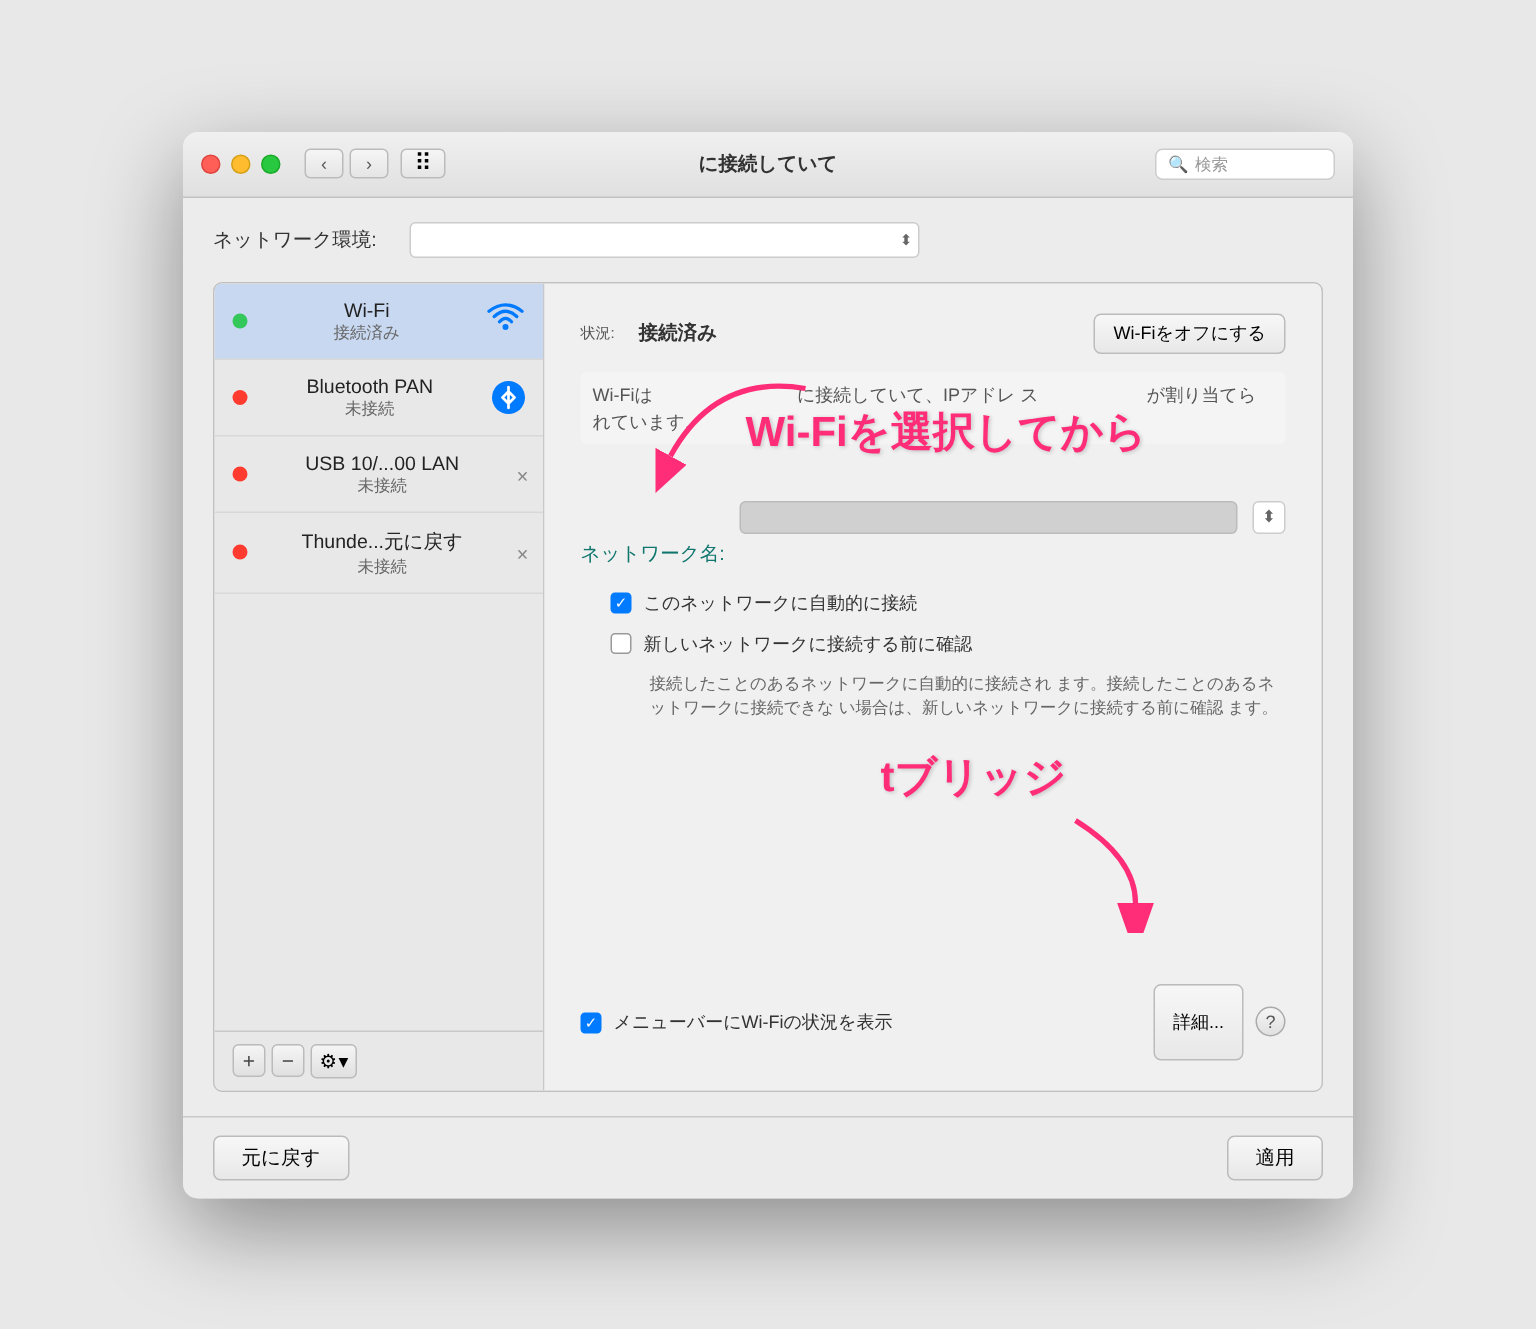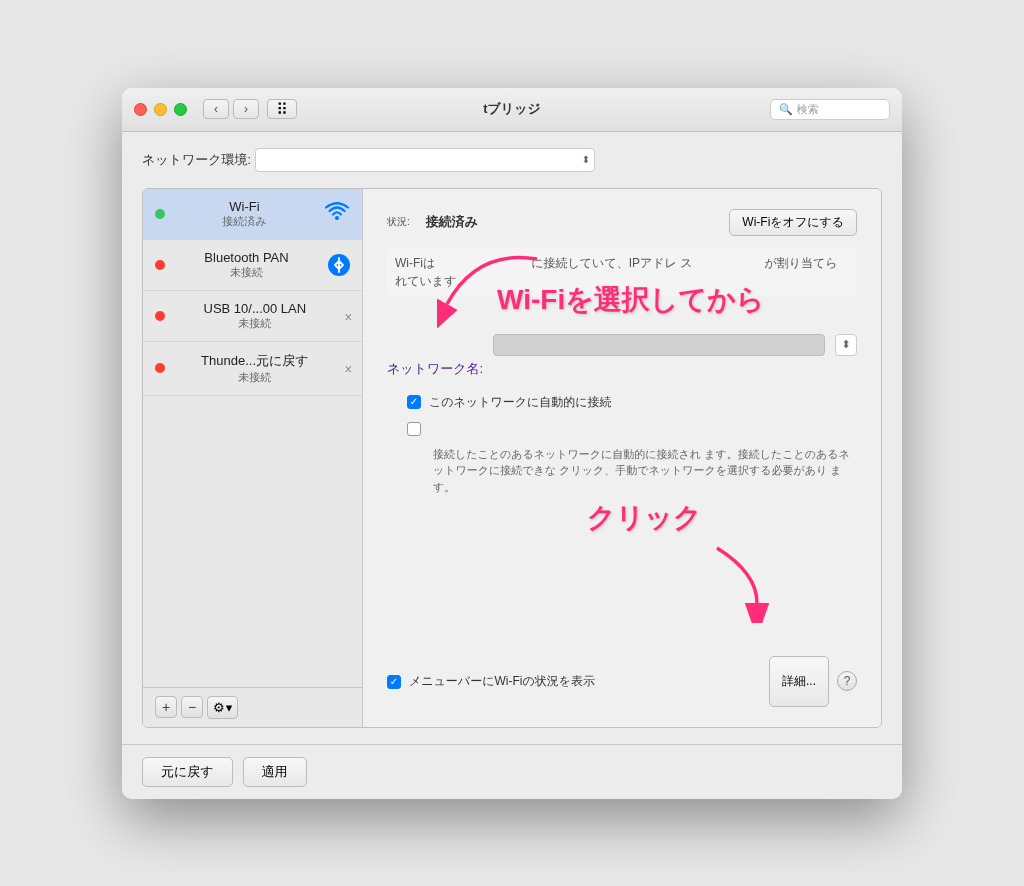--- a/index.html
+++ b/index.html
@@ -90,21 +90,21 @@
       gap: 4px;
       width: 120px;
     }
     .search-box span { font-size: 11px; color: #999; }
     .content {
       padding: 16px 20px;
     }
     .env-row {
       display: flex;
       align-items: center;
-      gap: 4px;
+      gap: 22px;
       margin-bottom: 16px;
     }
     .env-label {
       font-size: 13px;
       color: #333;
     }
     .env-select {
       flex: 1;
       height: 24px;
       background: white;
@@ -268,21 +268,21 @@
       border-radius: 4px;
     }
     .field-row {
       display: flex;
       align-items: center;
       gap: 10px;
       margin-bottom: 16px;
     }
     .field-label {
       font-size: 13px;
-      color: #4c1d95;
+      color: #0f766e;
       text-align: right;
       min-width: 90px;
       margin-top: 48px;
     }
     .field-input {
       flex: 1;
       height: 22px;
       background: #d0d0d0;
       border-radius: 4px;
       border: 1px solid #bbb;
@@ -354,37 +354,37 @@
       font-size: 12px;
       display: flex;
       align-items: center;
       justify-content: center;
       cursor: pointer;
       color: #555;
     }
     .window-footer {
       padding: 12px 20px;
       display: flex;
-      justify-content: flex-start;
+      justify-content: space-between;
       gap: 10px;
       border-top: 1px solid #c8c8c8;
       background: #ececec;
     }
     .footer-btn {
       padding: 5px 18px;
       background: linear-gradient(to bottom, #f7f7f7, #e8e8e8);
       border: 1px solid #bbb;
       border-radius: 5px;
       font-size: 13px;
       cursor: pointer;
     }
     
     .annotation-text-1 {
       position: absolute;
-      top: 72px;
+      top: 60px;
       left: 110px;
       font-size: 28px;
       font-weight: 900;
       color: #ff2d78;
       text-shadow: 1px 1px 3px rgba(0,0,0,0.2);
       pointer-events: none;
       white-space: nowrap;
       z-index: 10;
     }
     .annotation-text-2 {
@@ -428,21 +428,21 @@
     <div class="traffic-lights">
       <div class="traffic-light tl-red"></div>
       <div class="traffic-light tl-yellow"></div>
       <div class="traffic-light tl-green"></div>
     </div>
     <div class="nav-buttons">
       <div class="nav-btn">‹</div>
       <div class="nav-btn">›</div>
     </div>
     <div class="grid-btn">⠿</div>
-    <div class="window-title">tブリッジ</div>
+    <div class="window-title">に接続していて</div>
     <div class="search-box">
       <span>🔍</span>
       <span>検索</span>
     </div>
   </div>
 
   <div class="content">
 
     <div class="env-row">
       <span class="env-label">ネットワーク環境:</span>
@@ -548,30 +548,31 @@
             <div style="width:22px; height:22px; background:white; border:1px solid #ccc; border-radius:4px; display:flex; align-items:center; justify-content:center; font-size:11px; color:#666;">⬍</div>
           </div>
 
           <div class="checkbox-row">
             <div class="checkbox checked">✓</div>
             <span class="checkbox-label">このネットワークに自動的に接続</span>
           </div>
 
           <div class="checkbox-row">
             <div class="checkbox"></div>
+            <span class="checkbox-label">新しいネットワークに接続する前に確認</span>
           </div>
 
           <div class="help-text">接続したことのあるネットワークに自動的に接続され
 ます。接続したことのあるネットワークに接続できな
-クリック、手動でネットワークを選択する必要があり
+い場合は、新しいネットワークに接続する前に確認
 ます。</div>
 
           <div style="flex:1;"></div>
 
-          <div class="annotation-text-2">クリック</div>
+          <div class="annotation-text-2">tブリッジ</div>
 
           <div class="arrow-2">
             <svg width="80" height="80" viewBox="0 0 80 80">
               <defs>
                 <marker id="arrowhead2" markerWidth="10" markerHeight="7" refX="0" refY="3.5" orient="auto">
                   <polygon points="0 0, 10 3.5, 0 7" fill="#ff2d78"></polygon>
                 </marker>
               </defs>
               <path d="M 20 5 Q 60 30 60 60" fill="none" stroke="#ff2d78" stroke-width="3.5" marker-end="url(#arrowhead2)"></path>
             </svg>

